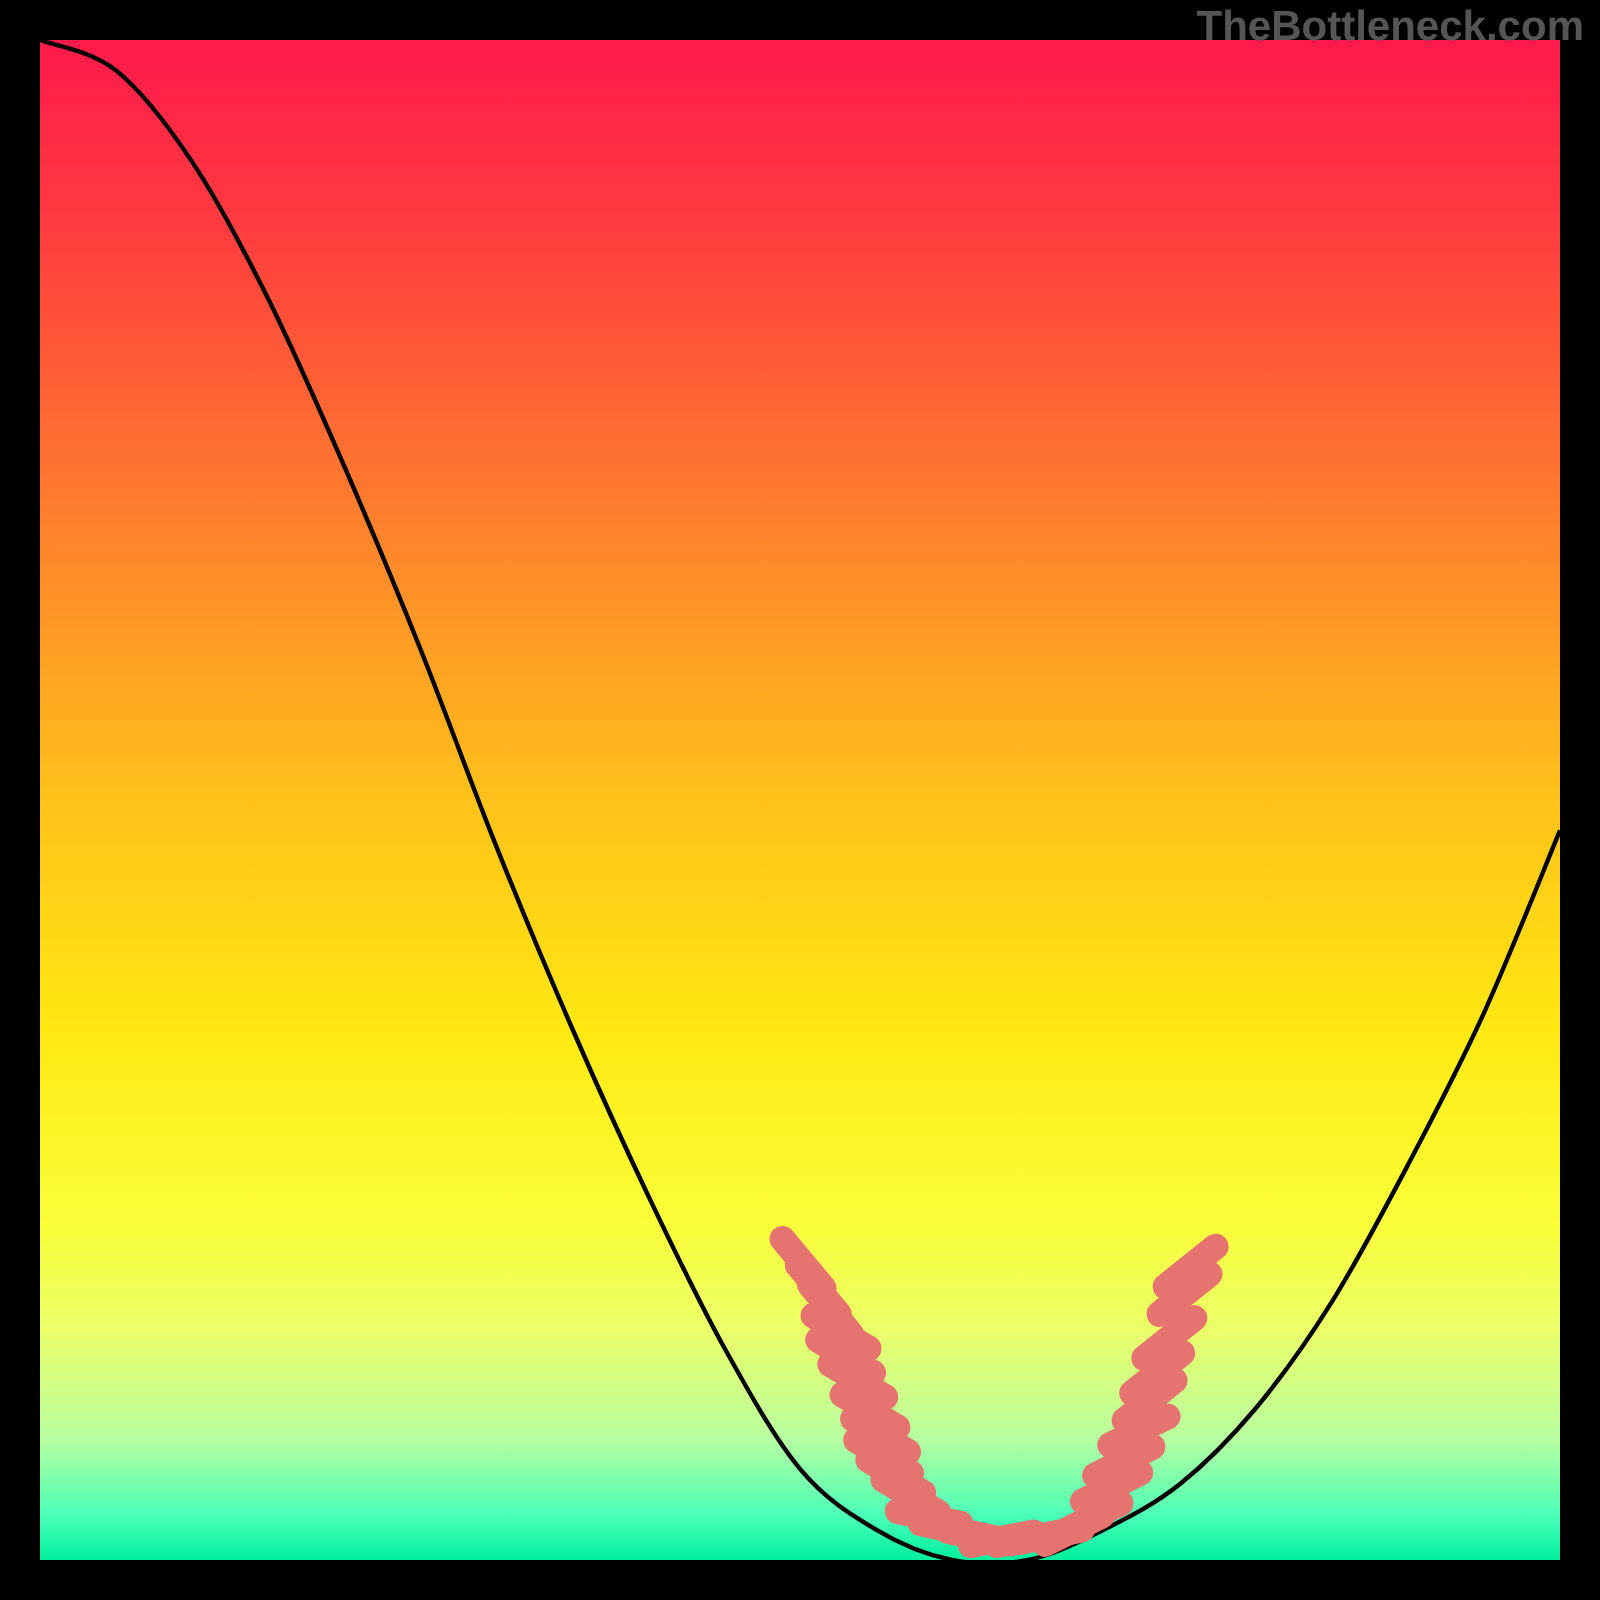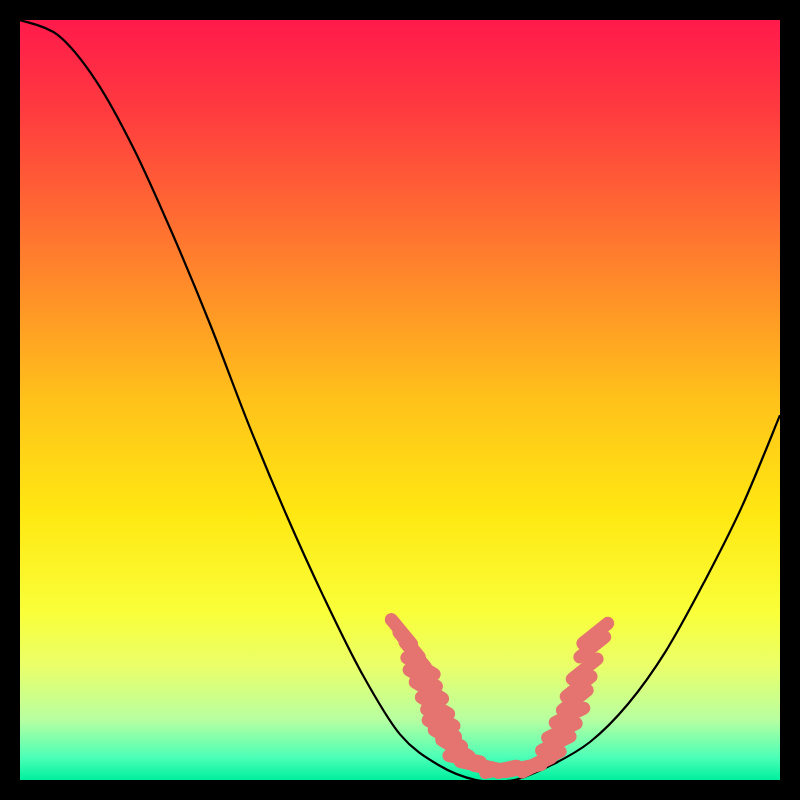--- a/index.html
+++ b/index.html
@@ -80,13 +80,14 @@
           <line x1="535.17" y1="702.56" x2="563.79" y2="688.24" stroke="#e5736f" stroke-width="13" stroke-linecap="round"></line>
           <line x1="542.31" y1="690.20" x2="567.29" y2="670.20" stroke="#e5736f" stroke-width="13" stroke-linecap="round"></line>
           <line x1="546.11" y1="676.52" x2="571.09" y2="656.52" stroke="#e5736f" stroke-width="13" stroke-linecap="round"></line>
           <line x1="552.19" y1="659.04" x2="577.17" y2="639.04" stroke="#e5736f" stroke-width="13" stroke-linecap="round"></line>
           <line x1="559.79" y1="637.00" x2="584.77" y2="617.00" stroke="#e5736f" stroke-width="13" stroke-linecap="round"></line>
           <line x1="562.83" y1="623.32" x2="587.81" y2="603.32" stroke="#e5736f" stroke-width="13" stroke-linecap="round"></line>
         </g>
     </svg>
   </div>
 
+  <div class="watermark">TheBottleneck.com</div>
 </div>
 
 </body></html>

